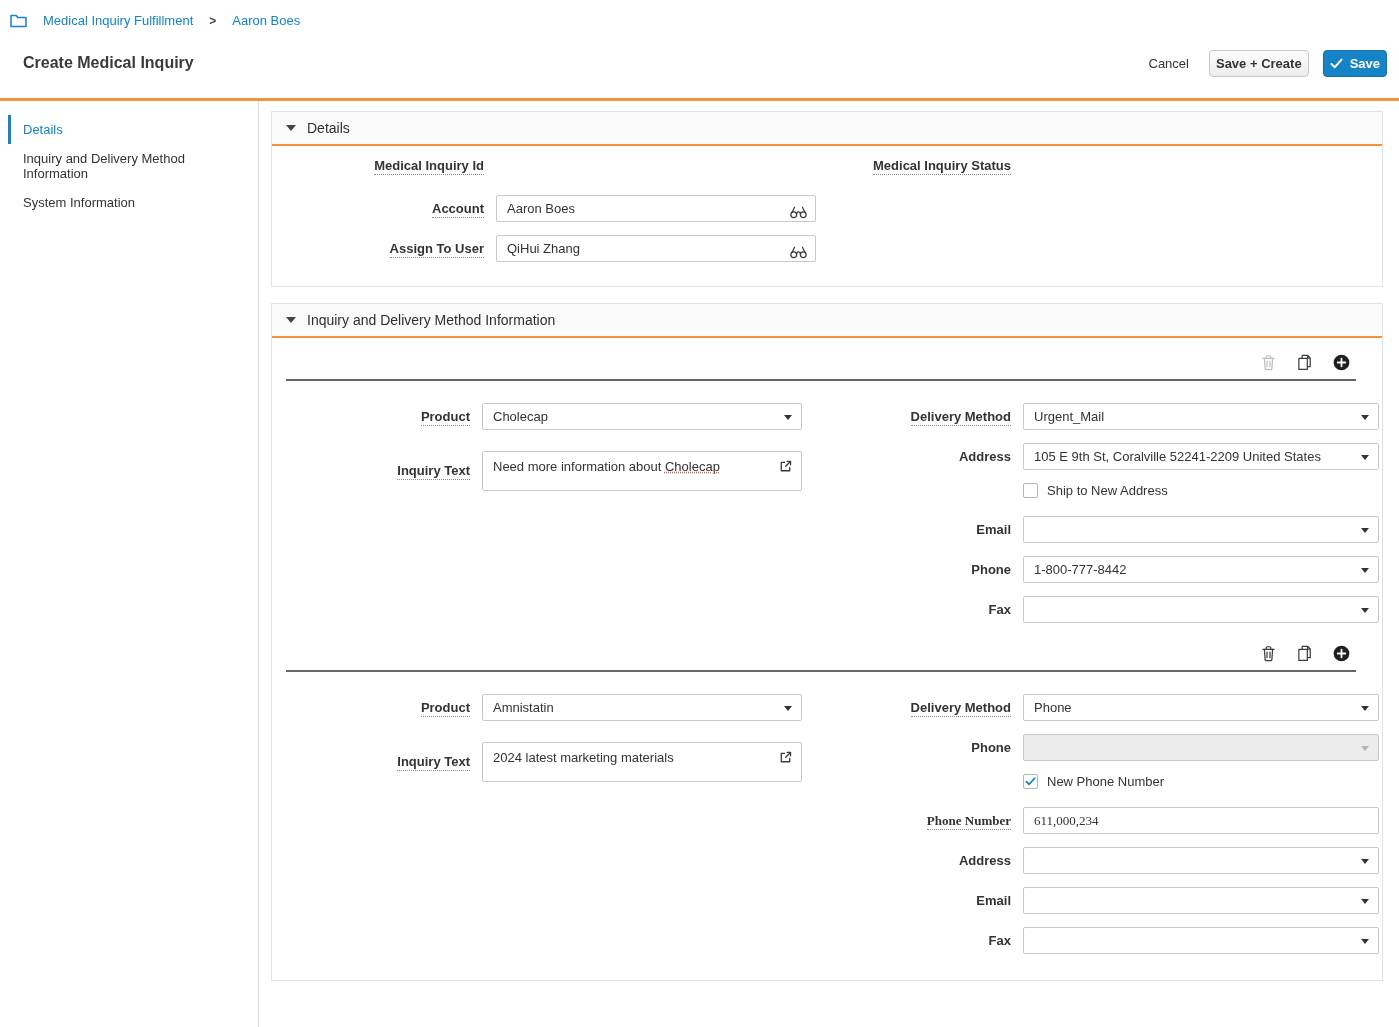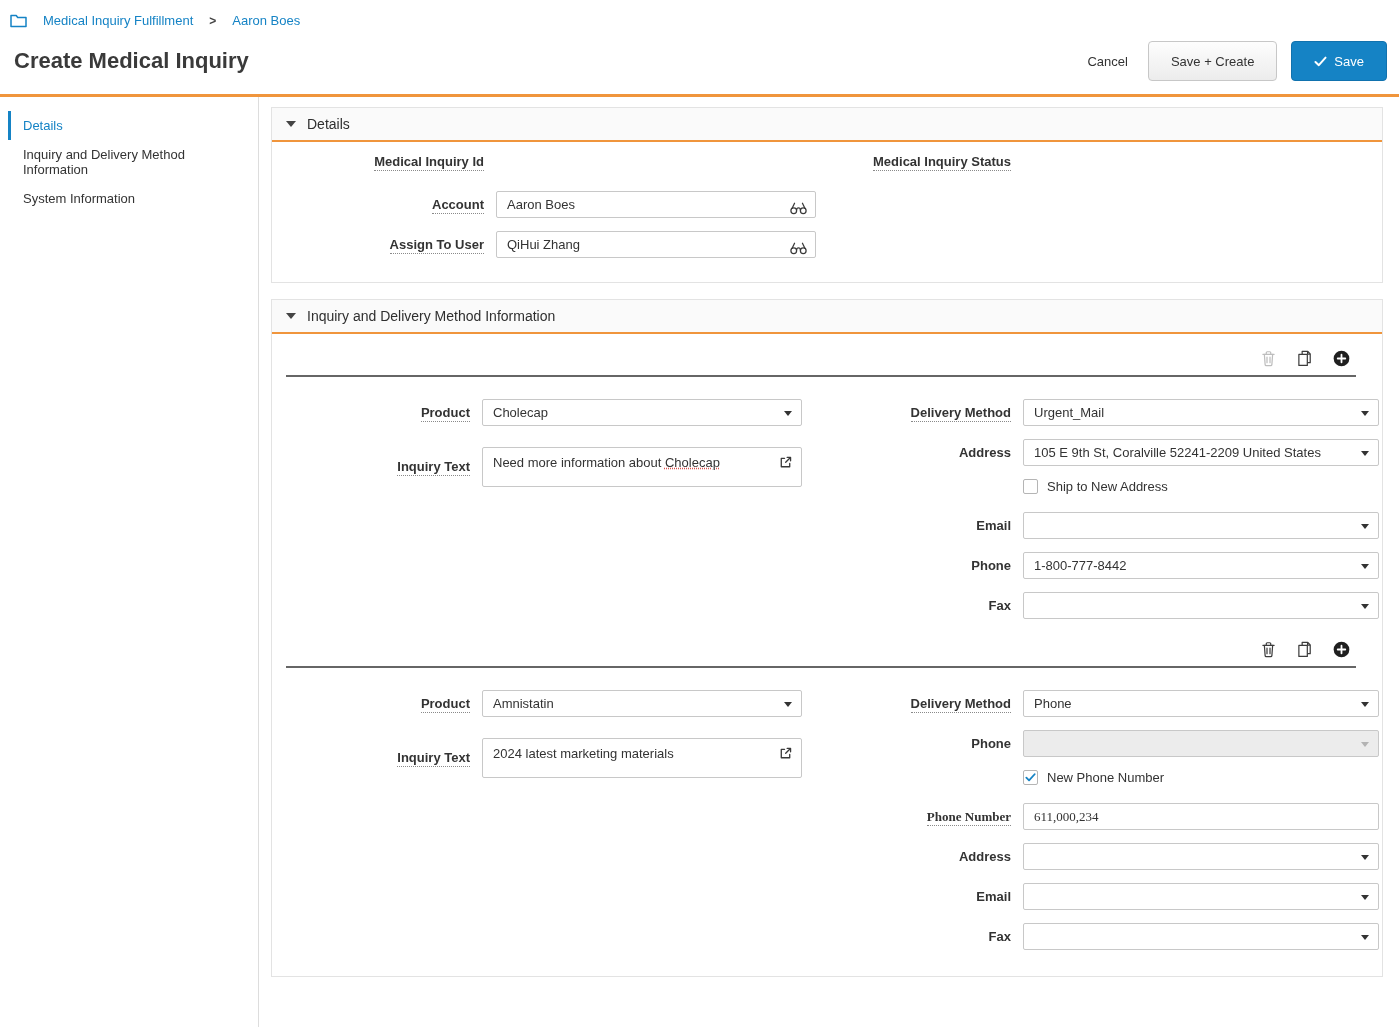--- a/index.html
+++ b/index.html
@@ -7,24 +7,24 @@
   body {
     width:1399px; height:1027px; background:#fff; overflow:hidden;
     font-family:"Liberation Sans", sans-serif; color:#333; font-size:13px;
   }
   
   .header-bar { padding:8px 12px 0 10px; border-bottom:3px solid #F0953C; }
   .breadcrumb { display:flex; align-items:flex-end; gap:16px; height:20px; }
   .breadcrumb a { color:#1583C5; text-decoration:none; cursor:pointer; }
   .crumb-sep { color:#444; font-weight:bold; font-size:12px; }
   .title-row { display:flex; justify-content:space-between; align-items:center; margin-top:13px; padding-bottom:13px; }
-  h1 { margin:4px; font-size:22px; font-weight:bold; color:#3a3a3a; }
+  h1 { margin:13px; font-size:16px; font-weight:bold; color:#3a3a3a; }
   .actions { display:flex; align-items:center; gap:14px; }
   .btn-cancel { color:#333; cursor:pointer; margin-right:6px; }
-  .btn { height:40px; display:inline-flex; align-items:center; border-radius:4px; padding:0 22px; cursor:pointer; }
+  .btn { height:27px; display:inline-flex; align-items:center; border-radius:4px; padding:0 6px; cursor:pointer;font-weight:bold; }
   .btn-secondary { background:linear-gradient(#fdfdfd,#ececec); border:1px solid #c7c7c7; color:#333; }
   .btn-primary { background:#1583C5; border:1px solid #1172ae; color:#fff; gap:7px; }
   
   .body-wrap { display:flex; height:941px; }
   .sidebar { width:259px; flex-shrink:0; border-right:1px solid #ddd; padding-top:14px; }
   .side-item { padding:7px 10px 7px 12px; margin-left:8px; border-left:3px solid transparent; color:#333; cursor:pointer; }
   .side-item.active { color:#1583C5; border-left-color:#1583C5; }
   .content { flex:1; padding:10px 16px 0 12px; overflow:hidden; }
   
   .panel { border:1px solid #e3e3e3; background:#fff; margin-bottom:16px; }

